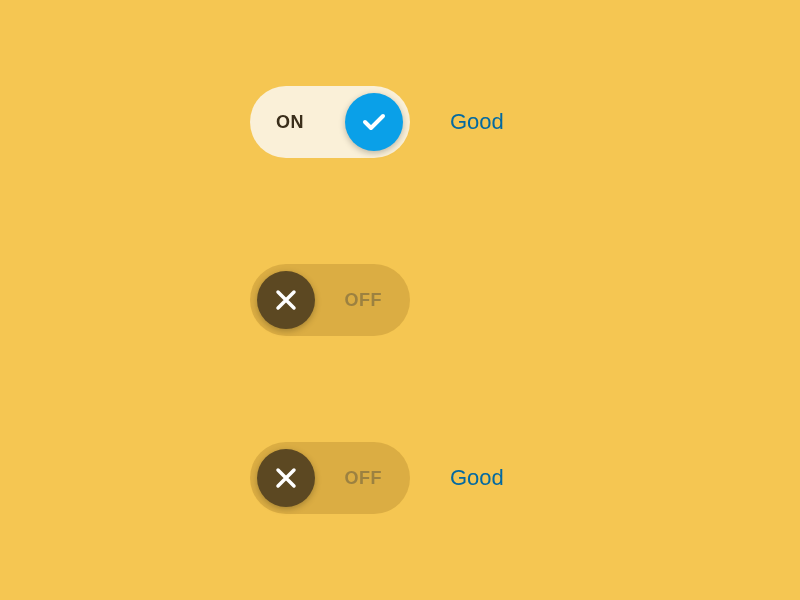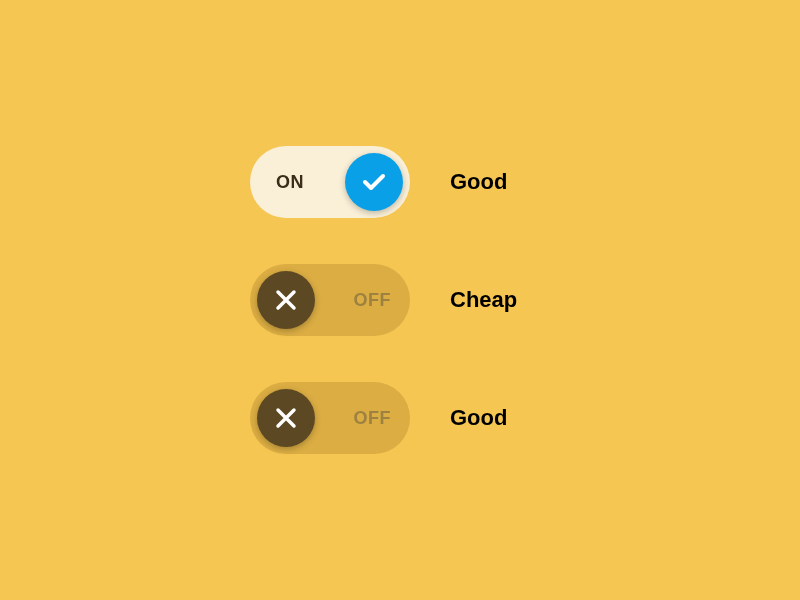--- a/index.html
+++ b/index.html
@@ -8,21 +8,21 @@
       height: 600px;
       background: #f5c652;
       font-family: -apple-system, BlinkMacSystemFont, "Segoe UI", Arial, sans-serif;
       display: flex;
       align-items: center;
       justify-content: center;
     }
     .container {
       display: flex;
       flex-direction: column;
-      gap: 46px;
+      gap: 106px;
     }
     .row {
       display: flex;
       align-items: center;
       gap: 40px;
     }
     .toggle {
       width: 160px;
       height: 72px;
       border-radius: 36px;
@@ -43,21 +43,21 @@
       font-size: 18px;
       font-weight: 600;
       letter-spacing: 0.5px;
     }
     .toggle.on .toggle-text {
       color: #3a2e1a;
       margin-left: 26px;
     }
     .toggle.off .toggle-text {
       color: #9c8140;
-      margin-right: 19px;
+      margin-right: 28px;
     }
     .knob {
       width: 58px;
       height: 58px;
       border-radius: 50%;
       position: absolute;
       top: 7px;
       display: flex;
       align-items: center;
       justify-content: center;
@@ -66,22 +66,22 @@
     .toggle.on .knob {
       right: 7px;
       background: #0aa0e8;
     }
     .toggle.off .knob {
       left: 7px;
       background: #5c4822;
     }
     .label {
       font-size: 22px;
-      font-weight: 700;
-      color: #000000;
+      font-weight: 400;
+      color: #0369a1;
       width: 100px;
     }
   </style>
 </head>
 <body>
 
 <div class="container">
 
   <div class="row">
     <div class="toggle on">
@@ -97,21 +97,20 @@
 
   <div class="row">
     <div class="toggle off">
       <div class="knob">
         <svg width="28" height="28" viewBox="0 0 28 28">
           <path d="M6 6 L22 22 M22 6 L6 22" stroke="#ffffff" stroke-width="3.5" fill="none" stroke-linecap="round"></path>
         </svg>
       </div>
       <span class="toggle-text">OFF</span>
     </div>
-    <span class="label">Cheap</span>
   </div>
 
   <div class="row">
     <div class="toggle off">
       <div class="knob">
         <svg width="28" height="28" viewBox="0 0 28 28">
           <path d="M6 6 L22 22 M22 6 L6 22" stroke="#ffffff" stroke-width="3.5" fill="none" stroke-linecap="round"></path>
         </svg>
       </div>
       <span class="toggle-text">OFF</span>

